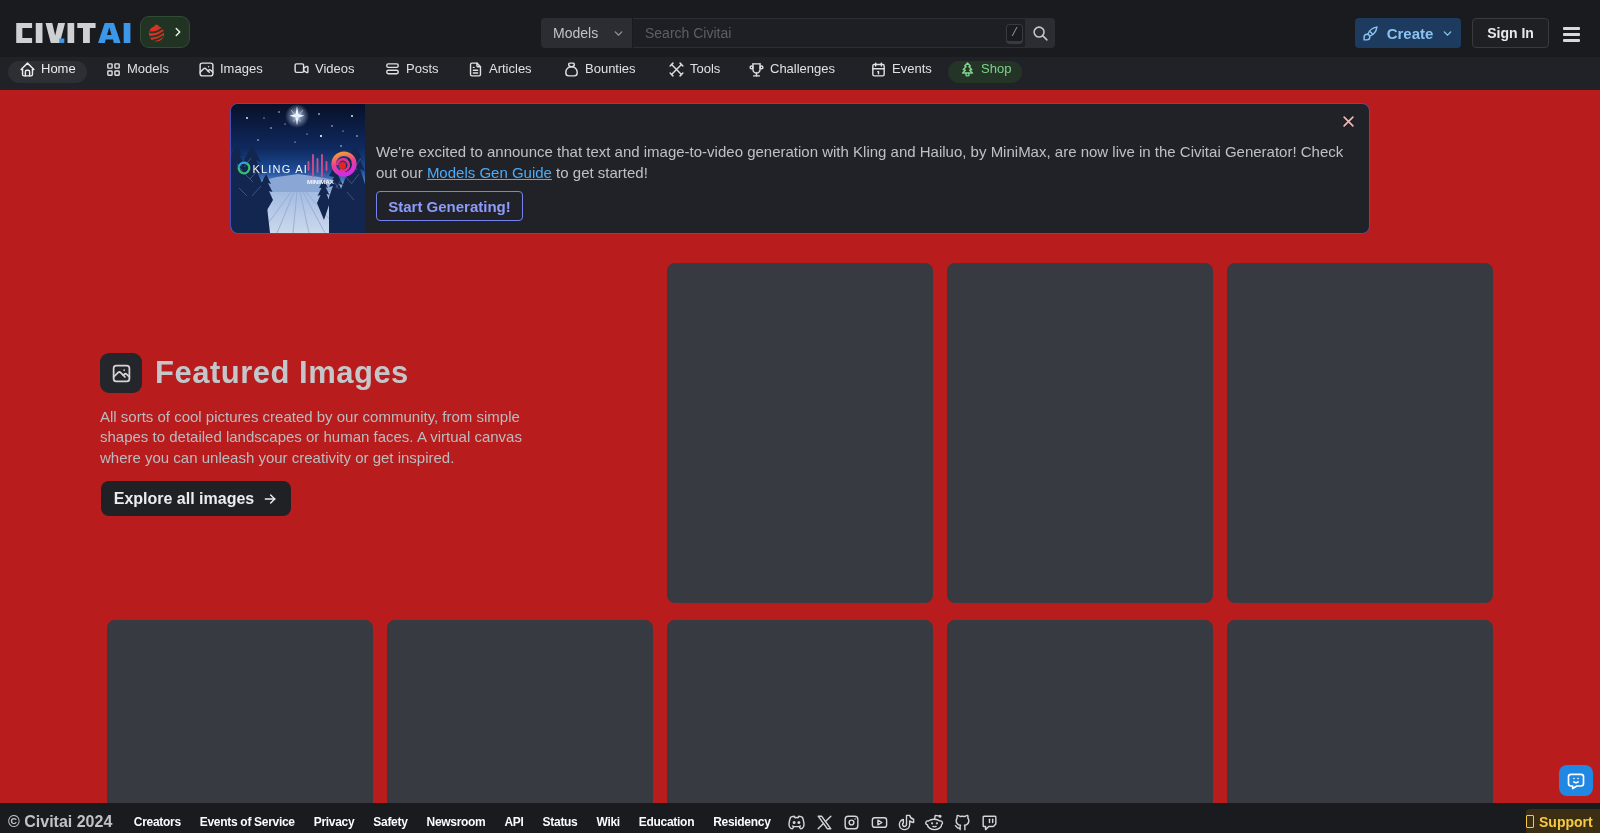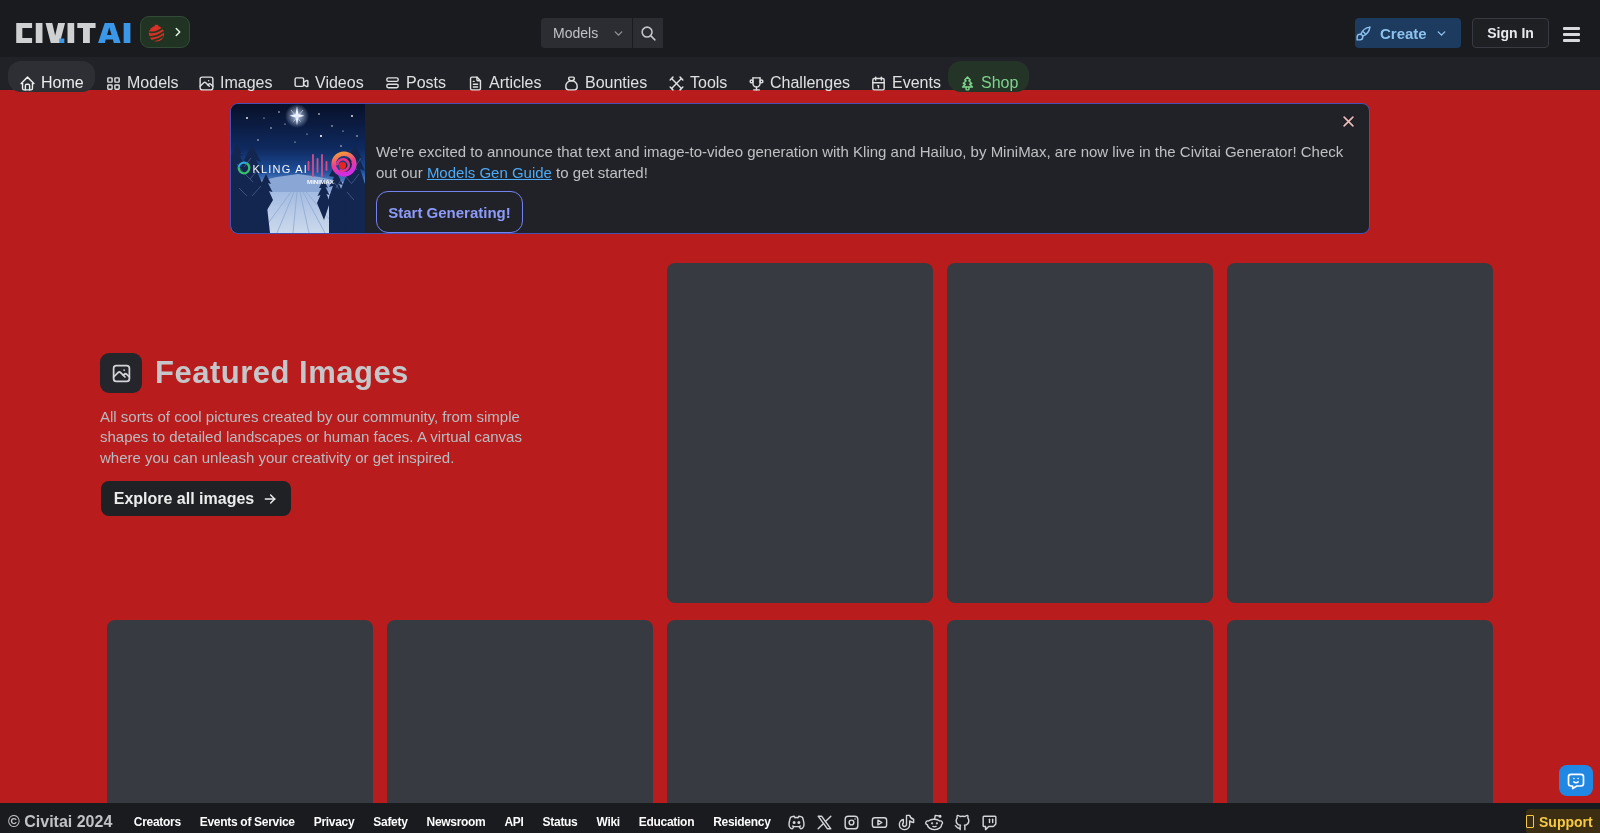--- a/index.html
+++ b/index.html
@@ -11,39 +11,39 @@
 #header { position:absolute; top:0; left:0; width:1600px; height:49px; background:#1a1b1e; }
 #logo { position:absolute; left:15px; top:13px; height:24px; display:flex; align-items:center; }
 #holiday { position:absolute; left:140px; top:8px; width:50px; height:32px; background:#213322; border:1px solid #314b36; border-radius:9px; display:flex; align-items:center; justify-content:center; gap:4px; }
 
 #searchbar { position:absolute; left:541px; top:10px; width:514px; height:30px; display:flex; border-radius:4px; overflow:hidden; }
 #sel { width:92px; height:30px; background:#2b2d33; color:#c1c2c5; font-size:14px; display:flex; align-items:center; padding-left:12px; gap:14px; border-right:1px solid #1a1b1e; }
 #sinput { flex:1; background:#1e1f24; border:1px solid #2c2e33; border-left:none; border-right:none; color:#5c5f66; font-size:14px; display:flex; align-items:center; padding-left:12px; position:relative; }
 #skbd { position:absolute; right:2px; top:5px; width:17px; height:20px; background:#1a1b1e; border:1px solid #373a40; border-bottom-width:3px; border-radius:4px; color:#909296; font-size:12px; display:flex; align-items:center; justify-content:center; font-family:"Liberation Mono",monospace;}
 #sbtn { width:30px; height:30px; background:#2b2d33; display:flex; align-items:center; justify-content:center; }
 
-#createbtn { position:absolute; left:1355px; top:10px; width:106px; height:30px; background:#1d3a5f; border-radius:4px; display:flex; align-items:center; gap:8px; color:#8cc2ee; font-weight:bold; font-size:15px; }
+#createbtn { position:absolute; left:1355px; top:10px; width:106px; height:30px; background:#1d3a5f; border-radius:4px; display:flex; align-items:center; justify-content:center; gap:8px; color:#8cc2ee; font-weight:bold; font-size:15px; }
 #signin { position:absolute; left:1472px; top:10px; width:77px; height:30px; background:#1f2024; border:1px solid #373a40; border-radius:4px; display:flex; align-items:center; justify-content:center; color:#e8e9eb; font-weight:bold; font-size:14px; }
 #burger { position:absolute; left:1563px; top:19px; width:17px; height:14px; }
 #burger div { height:2.5px; background:#d8d9dc; border-radius:1px; margin-bottom:3.5px; }
 
 
 #navbar { position:absolute; top:49px; left:0; width:1600px; height:33px; background:#212227; }
-.navitem { position:absolute; top:4px; height:31px; display:flex; align-items:flex-end; gap:5px; color:#dfe0e2; font-size:16px; border-radius:13px; padding:0 11px; }
+.navitem { position:absolute; top:4px; height:22px; display:flex; align-items:flex-start; gap:5px; color:#dfe0e2; font-size:13px; border-radius:13px; padding:0 11px; }
 .navitem svg { flex:0 0 auto; }
 #nav-home { background:#2d2f35; color:#eceded; }
 #nav-shop { background:#243528; color:#7fd28c; font-weight:normal; }
 
 
 #banner { position:absolute; left:230px; top:95px; width:1140px; height:131px; background:#212227; border:1px solid #4850b4; border-radius:8px; overflow:hidden; }
 #bimg { position:absolute; left:0; top:0; width:134px; height:129px; }
 #btitle { position:absolute; left:145px; top:9px; color:#dcdde0; font-size:17px; font-weight:bold; }
 #btext { position:absolute; left:145px; top:37px; width:985px; color:#bfc0c4; font-size:15px; line-height:21px; }
 #btext a { color:#4dabf7; text-decoration:underline; }
-#bbtn { position:absolute; left:145px; top:87px; width:147px; height:42px; border:1px solid #7583f0; border-radius:12px; color:#8d9bfa; font-weight:bold; font-size:15px; display:flex; align-items:center; justify-content:center; }
+#bbtn { position:absolute; left:145px; top:87px; width:147px; height:30px; border:1px solid #7583f0; border-radius:4px; color:#8d9bfa; font-weight:bold; font-size:15px; display:flex; align-items:center; justify-content:center; }
 #bclose { position:absolute; right:13px; top:10px; width:15px; height:15px; }
 
 
 #feat-icon { position:absolute; left:100px; top:345px; width:42px; height:40px; background:#25262b; border-radius:9px; display:flex; align-items:center; justify-content:center; }
 #feat-title { position:absolute; left:155px; top:347px; color:#c5c6c9; font-size:31px; font-weight:bold; letter-spacing:0.5px; }
 #feat-text { position:absolute; left:100px; top:399px; width:445px; color:#b9bcc0; font-size:15px; line-height:20.4px; }
 #feat-btn { position:absolute; left:101px; top:473px; width:190px; height:35px; background:#1f2125; border-radius:8px; display:flex; align-items:center; justify-content:center; gap:8px; color:#eceded; font-weight:bold; font-size:16px; }
 
 
 .card { position:absolute; width:266px; background:#373a40; border-radius:8px; }
@@ -89,20 +89,23 @@
       </svg>
       <svg width="14" height="14" viewBox="0 0 24 24" fill="none" stroke="#e2f6e6" stroke-width="2.5" stroke-linecap="round" stroke-linejoin="round">
           <path d="M9 6l6 6l-6 6"></path>
         </svg>
     </div>
     <div id="searchbar">
       <div id="sel">Models
         <svg width="13" height="13" viewBox="0 0 24 24" fill="none" stroke="#909296" stroke-width="2.6" stroke-linecap="round">
             <path d="M6 9l6 6l6-6"></path>
           </svg>
+      </div>
+      <div id="sinput">Search Civitai
+        <div id="skbd">/</div>
       </div>
       <div id="sbtn">
         <svg width="17" height="17" viewBox="0 0 24 24" fill="none" stroke="#c4c5c8" stroke-width="2.2" stroke-linecap="round">
             <circle cx="10" cy="10" r="7"></circle>
             <path d="M21 21l-6-6"></path>
           </svg>
       </div>
     </div>
     <div id="createbtn">
       <svg width="17" height="17" viewBox="0 0 24 24" fill="none" stroke="#8cc2ee" stroke-width="2" stroke-linecap="round" stroke-linejoin="round">

